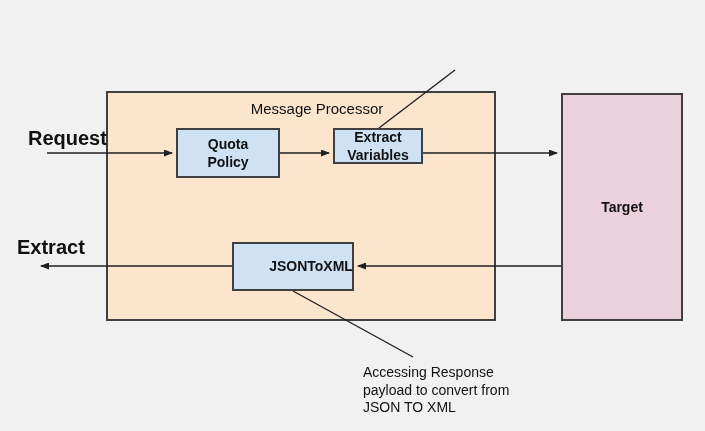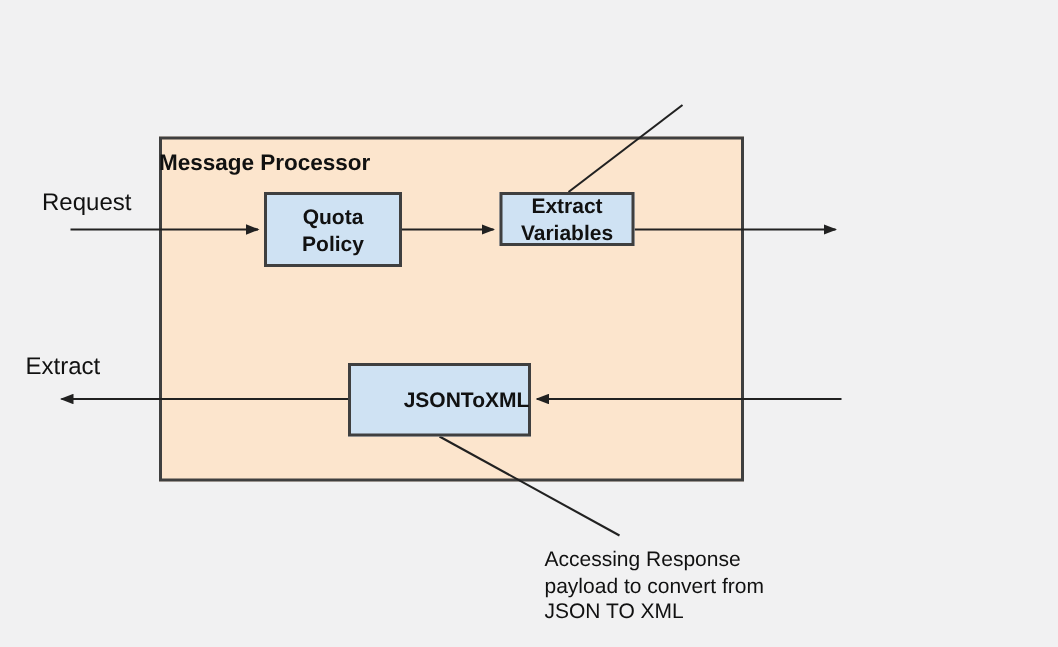--- a/index.html
+++ b/index.html
@@ -30,42 +30,43 @@
   .connectors line{stroke:var(--connector);stroke-width:1.4;}
   .arrowhead{fill:var(--connector);}
   .mp{
     position:absolute;left:106px;top:91px;width:390px;height:230px;
     background:var(--processor-fill);
     border:2px solid var(--border);
     z-index:1;
   }
   .mp-title{
     position:absolute;left:106px;top:100px;width:422px;
-    font-weight:bold;font-size:15px;
+    text-align:center;
+    font-weight:normal;font-size:15px;
     z-index:3;
   }
   .node{
     position:absolute;z-index:3;
     display:flex;align-items:center;justify-content:center;
     text-align:center;
     font-weight:bold;font-size:14px;line-height:1.3;
     white-space:pre-line;
     border:2px solid var(--border);
     background:var(--policy-fill);
   }
-  .node-quota{left:176px;top:128px;width:92px;height:50px;}
+  .node-quota{left:176px;top:128px;width:104px;height:50px;}
   .node-extract{left:333px;top:128px;width:90px;height:36px;}
   .node-jsontoxml{left:232px;top:242px;width:122px;height:49px;padding-left:36px;}
   .node-target{
     left:561px;top:93px;width:122px;height:228px;
     background:var(--target-fill);
   }
   .flow-label{
     position:absolute;z-index:3;
-    font-weight:normal;font-size:16px;text-align:center;
+    font-weight:bold;font-size:20px;text-align:center;
   }
   .flow-label-request{left:28px;top:127px;}
   .flow-label-response{left:17px;top:236px;}
   .annotation{
     position:absolute;z-index:3;
     font-size:14px;line-height:17.5px;
     white-space:pre-line;
   }
   .annotation-top{left:362px;top:33px;}
   .annotation-bottom{left:363px;top:364px;}
@@ -99,19 +100,20 @@
   <div class="flow-label flow-label-response">Extract</div>
 
   <div class="node node-quota">Quota
 Policy</div>
 
   <div class="node node-extract">Extract
 Variables</div>
 
   <div class="node node-jsontoxml">JSONToXML</div>
 
+  <div class="node node-target">Target</div>
 
 
   <div class="annotation annotation-bottom">Accessing Response
 payload to convert from
 JSON TO XML</div>
 
 </div>
 
 </body></html>

